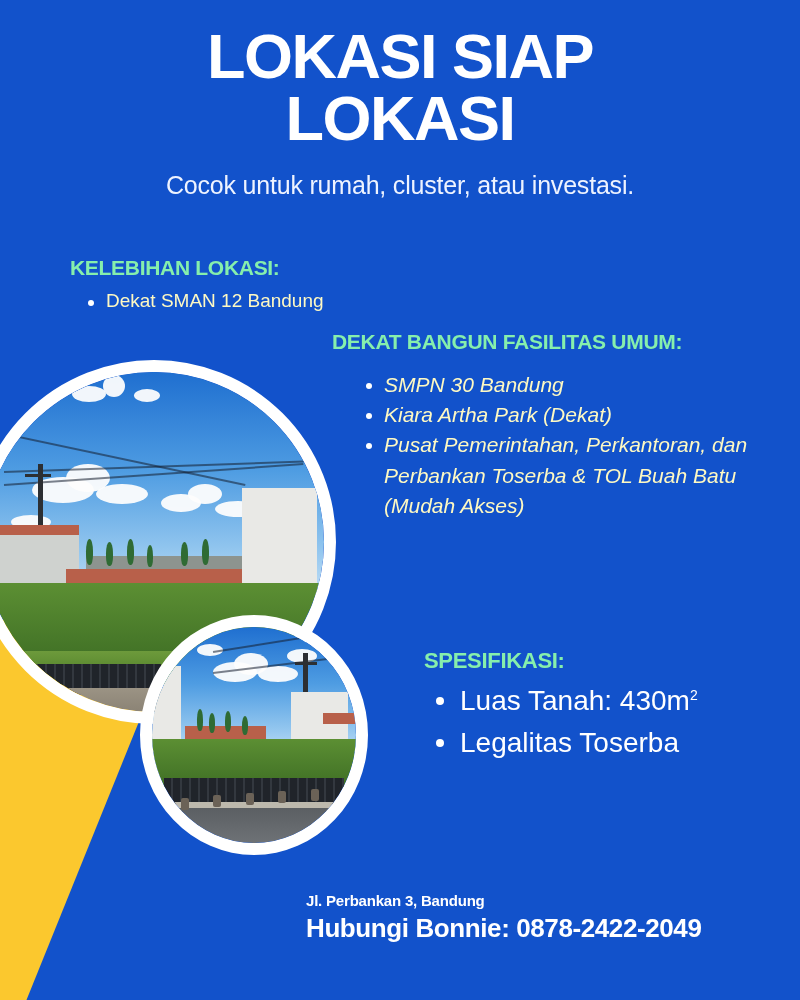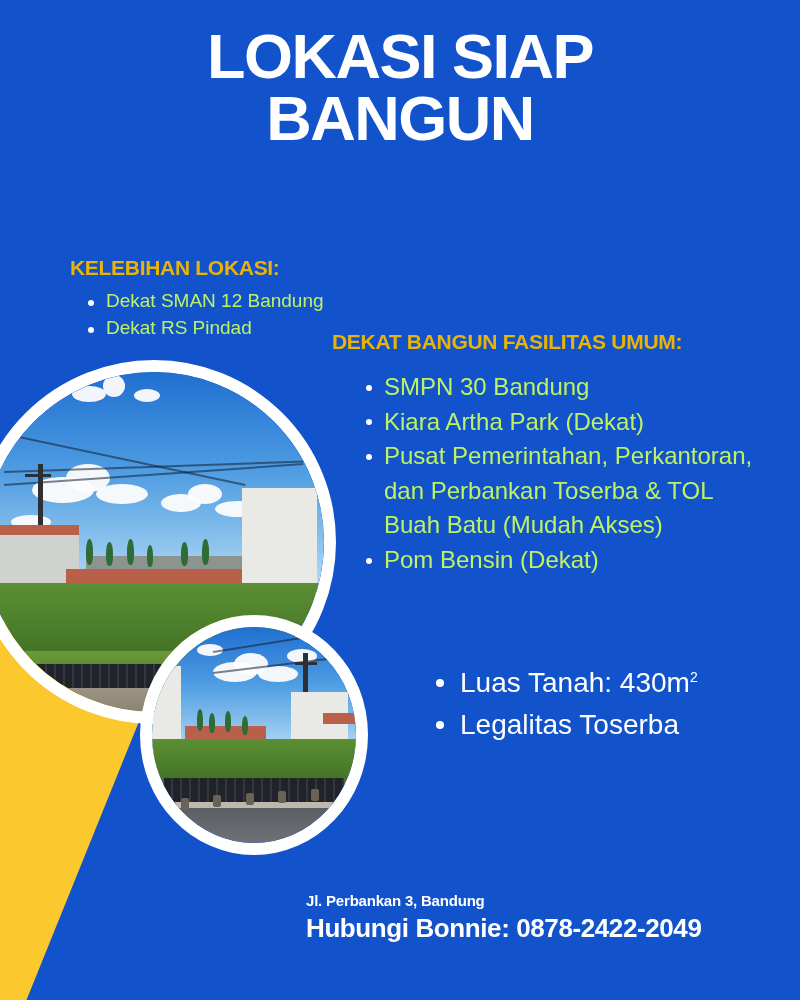--- a/index.html
+++ b/index.html
@@ -51,32 +51,32 @@
     margin:0;
     padding-top:22px;
     color:#eef3ff;
     font-size:25px;
     font-weight:400;
     letter-spacing:-0.2px;
   }
 
   
   .sec-head{
-    color:#eab308;
+    color:#86efac;
     font-weight:800;
     letter-spacing:-0.3px;
     margin:0;
   }
   ul.blist{
     list-style:none;
     margin:0;
     padding:0;
   }
   ul.blist li{
-    color:#bef264;
+    color:#fef9c3;
     position:relative;
     padding-left:22px;
     margin:0;
   }
   ul.blist li::before{
     content:"";
     position:absolute;
     left:4px;
     top:0.62em;
     width:6px;height:6px;
@@ -101,33 +101,34 @@
   
   .fasilitas{
     position:absolute;
     left:332px;top:330px;
     z-index:6;
     width:440px;
   }
   .fasilitas .sec-head{font-size:21px;}
   .fasilitas ul.blist{margin-top:16px;padding-left:30px;}
   .fasilitas ul.blist li{
-    font-size:24px;
+    font-size:21px;
     line-height:1.44;
+    font-style:italic;
   }
 
   
   .spesifikasi{
     position:absolute;
     left:424px;top:648px;
     z-index:6;
     width:360px;
   }
   .spesifikasi .sec-head{font-size:22px;}
-  .spesifikasi ul.blist{margin-top:14px;padding-left:6px;}
+  .spesifikasi ul.blist{margin-top:6px;padding-left:6px;}
   .spesifikasi ul.blist li{
     font-size:28px;
     line-height:1.5;
     padding-left:30px;
     color:#ffffff;
   }
   .spesifikasi ul.blist li::before{
     width:8px;height:8px;left:6px;top:0.62em;
   }
   .sup{
@@ -204,43 +205,43 @@
 </head>
 <body>
 
 <div id="poster">
 
   <div class="yellow-band"></div>
 
   <div class="header">
     <h1 class="title">
       <span>LOKASI SIAP</span>
-      <span class="l2">BANGUN</span>
+      <span class="l2">LOKASI</span>
     </h1>
+    <p class="subtitle">Cocok untuk rumah, cluster, atau investasi.</p>
   </div>
 
   <div class="kelebihan">
     <p class="sec-head">KELEBIHAN LOKASI:</p>
     <ul class="blist">
       <li>Dekat SMAN 12 Bandung</li>
-      <li>Dekat RS Pindad</li>
     </ul>
   </div>
 
   <div class="fasilitas">
     <p class="sec-head">DEKAT BANGUN FASILITAS UMUM:</p>
     <ul class="blist">
       <li>SMPN 30 Bandung</li>
       <li>Kiara Artha Park (Dekat)</li>
       <li>Pusat Pemerintahan, Perkantoran, dan Perbankan Toserba &amp; TOL Buah Batu (Mudah Akses)</li>
-      <li>Pom Bensin (Dekat)</li>
     </ul>
   </div>
 
   <div class="spesifikasi">
+    <p class="sec-head">SPESIFIKASI:</p>
     <ul class="blist">
       <li><span>Luas Tanah: 430m</span><span class="sup">2</span></li>
       <li><span>Legalitas Toserba</span></li>
     </ul>
   </div>
 
   <div class="photo photo-big">
     <div class="scene">
       <div class="sky"></div>
       <div class="cloud" style="left:26%;top:4%;width:34px;height:16px;"></div>

